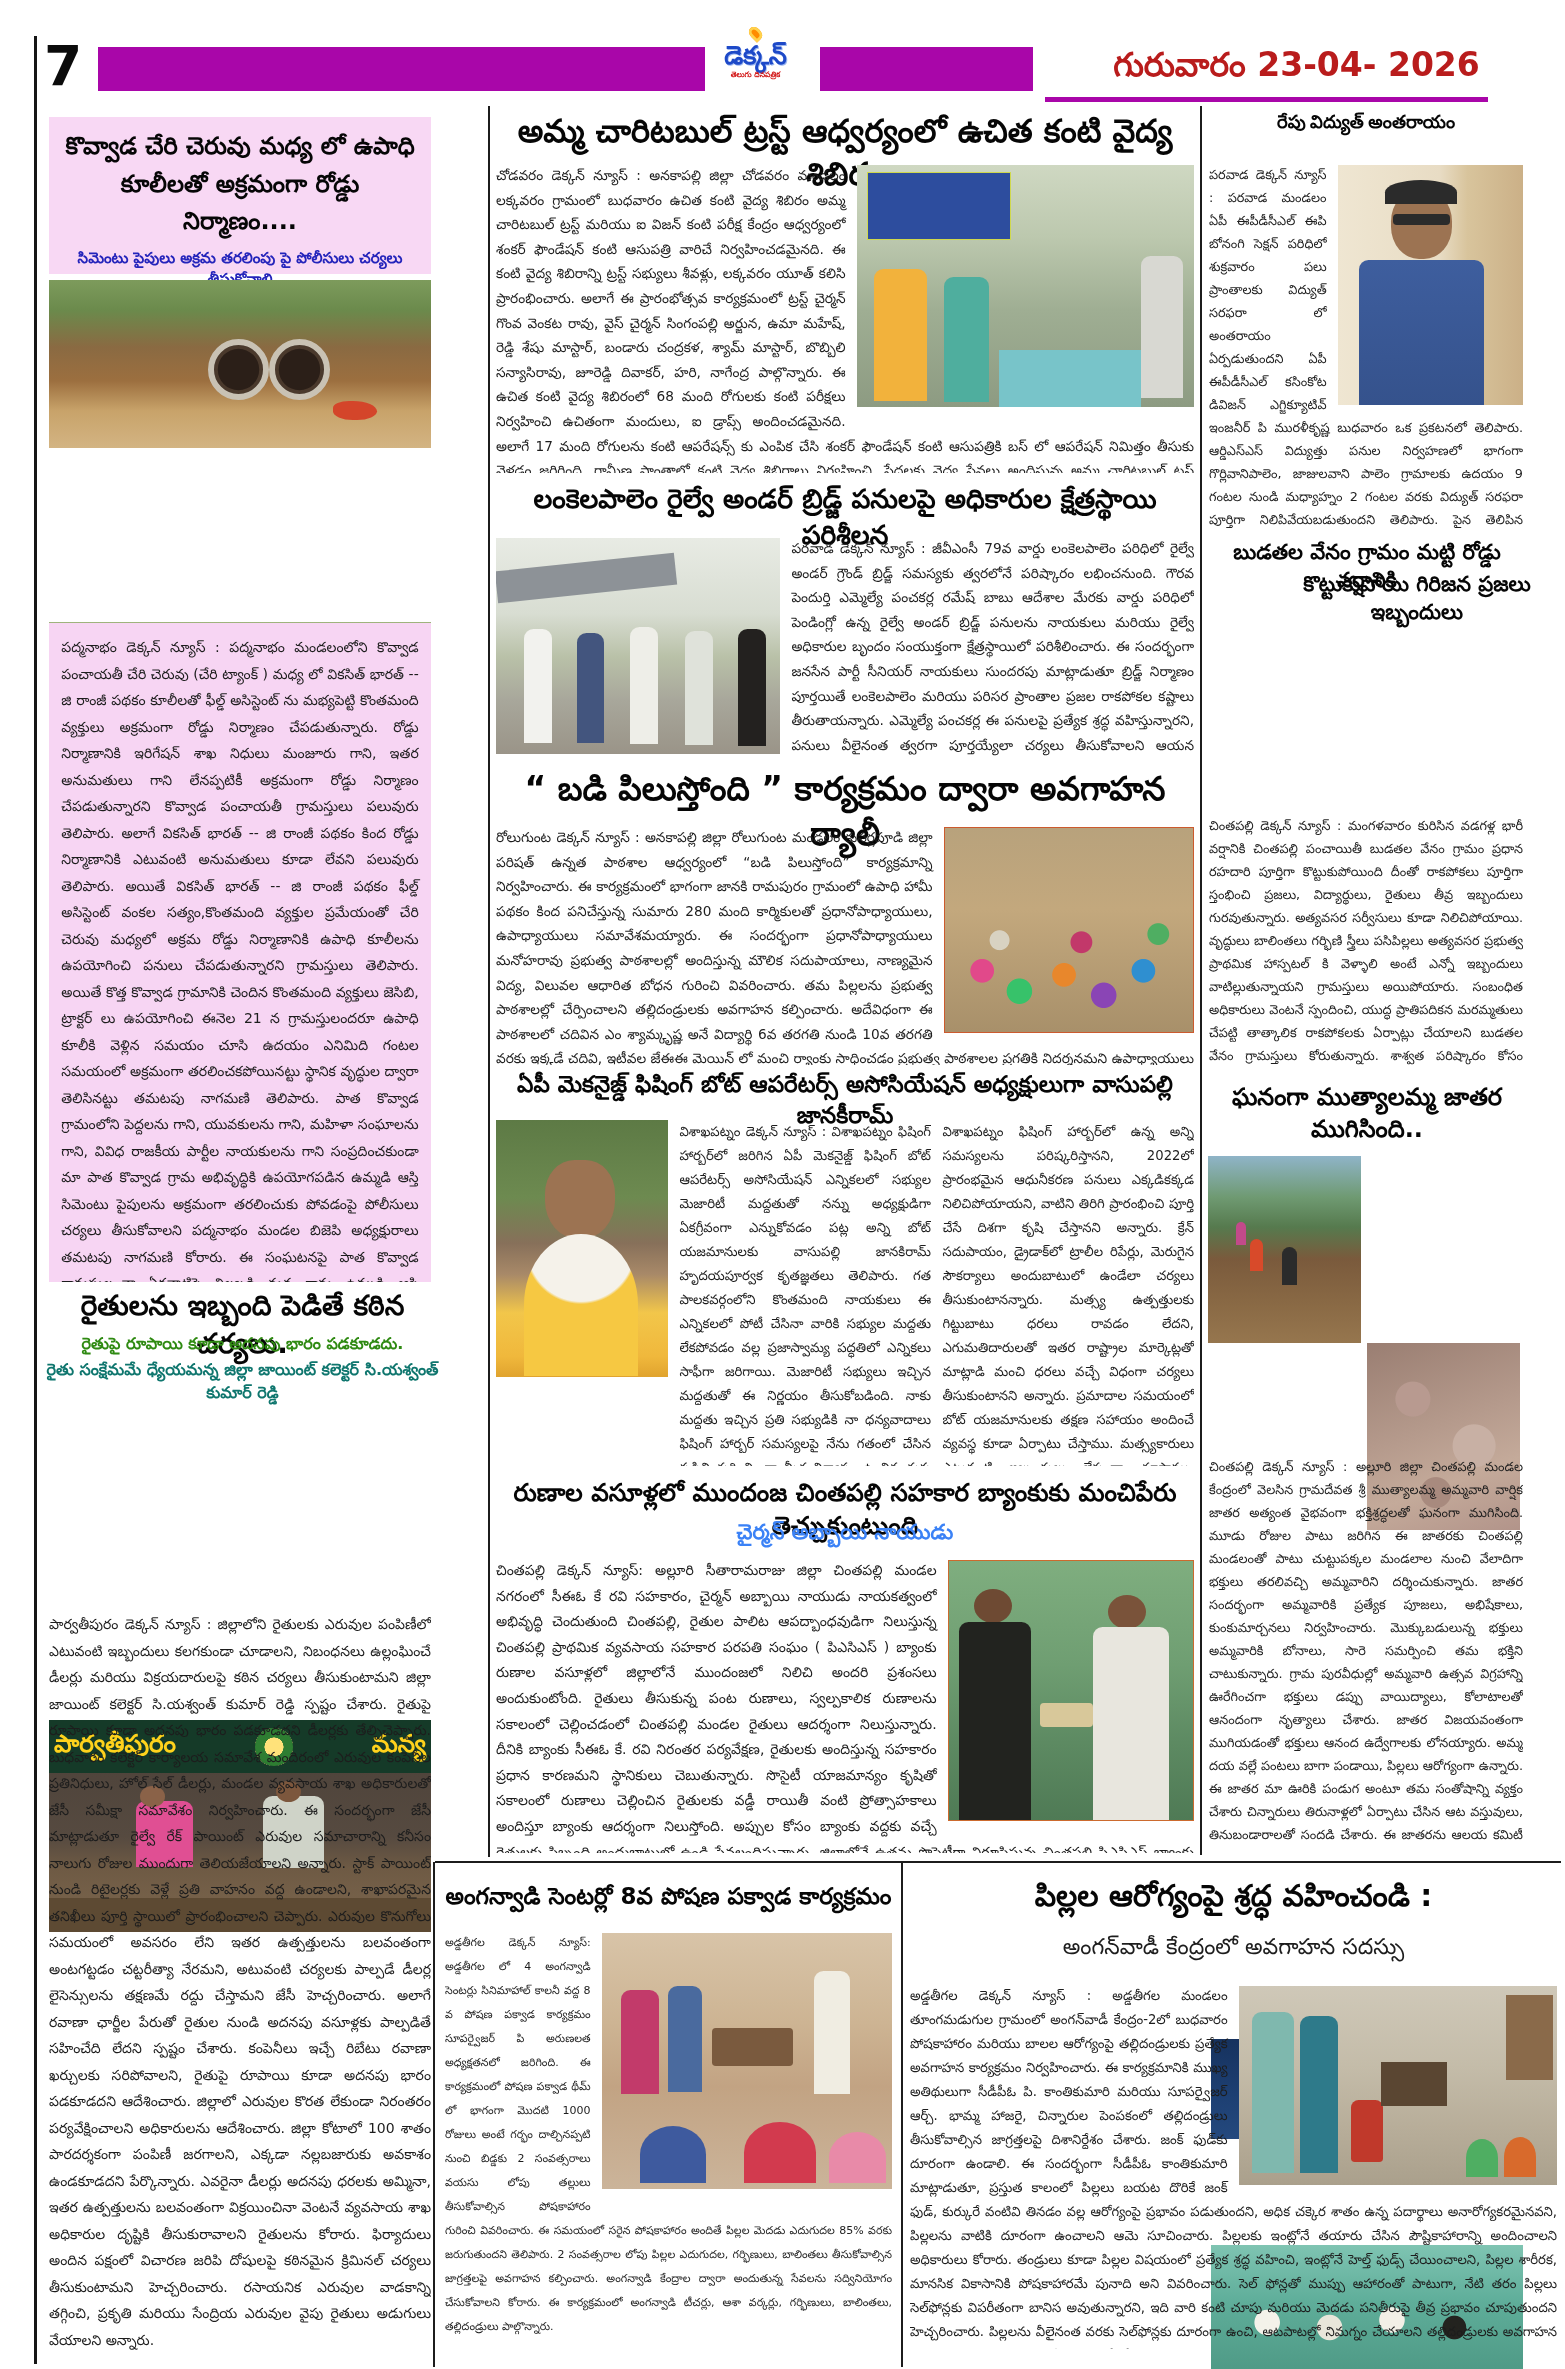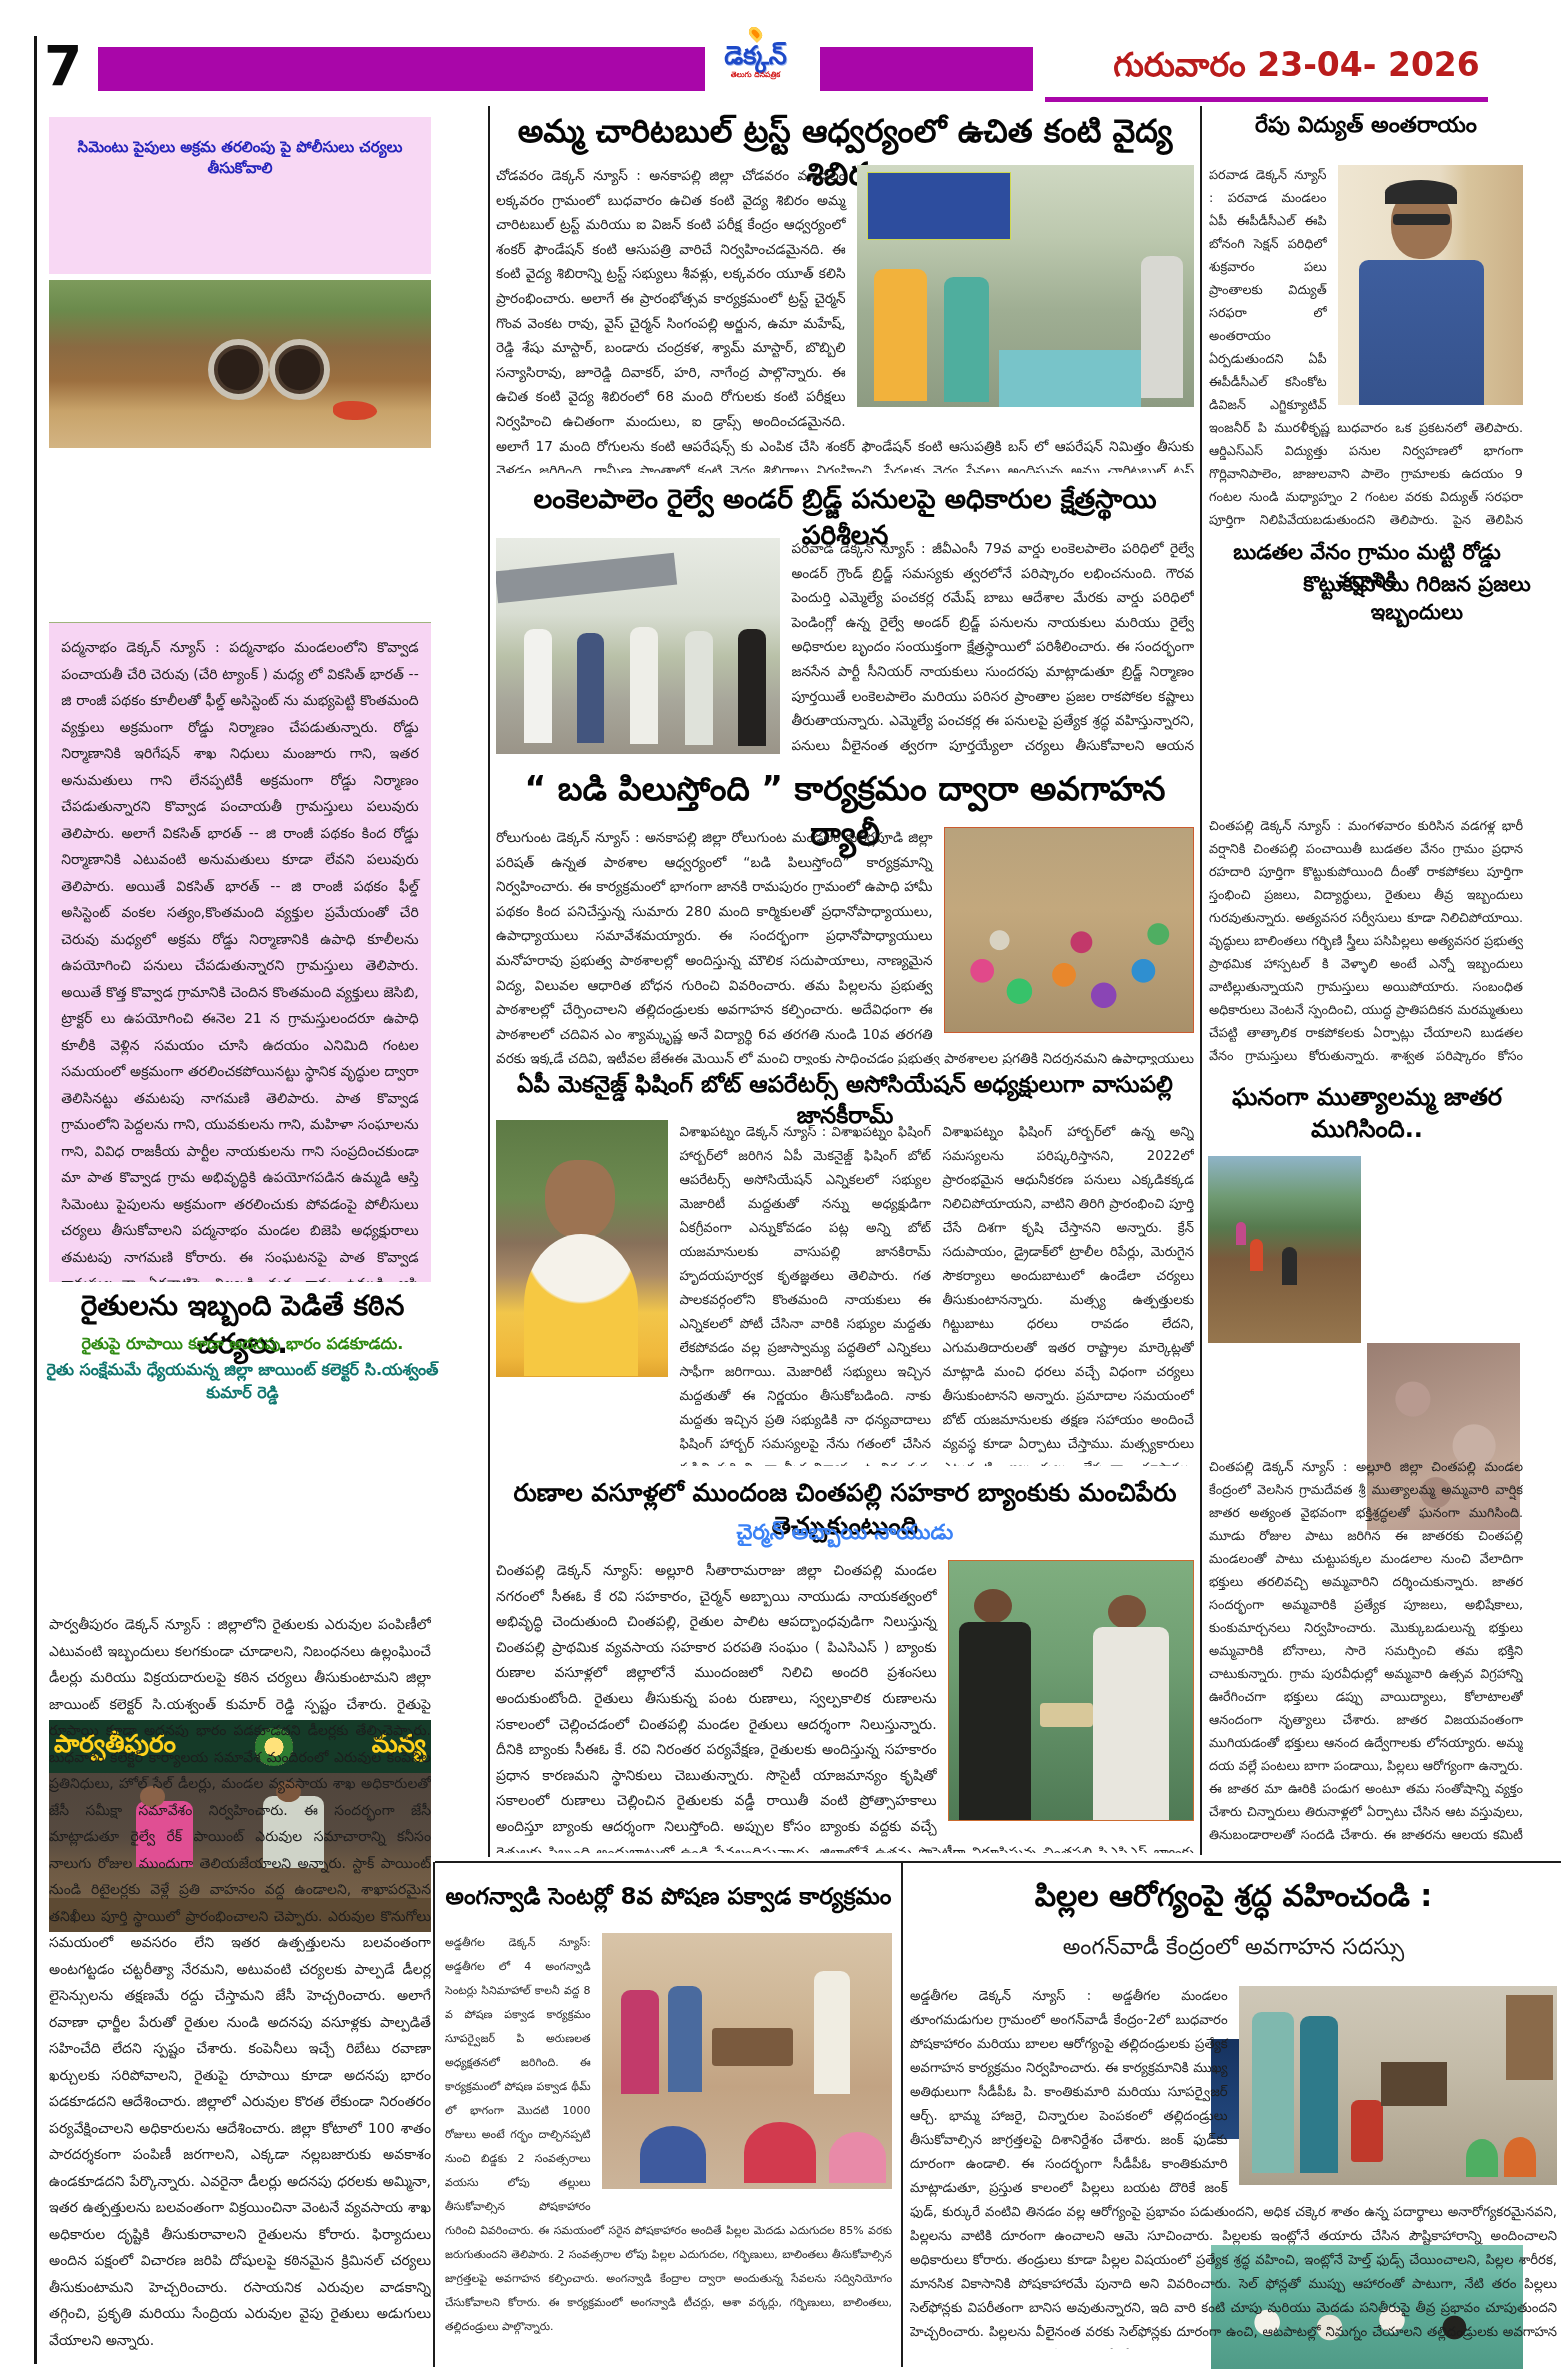--- a/index.html
+++ b/index.html
@@ -39,20 +39,21 @@
 <div class="abs" style="left:1060px;top:45px;width:473px;text-align:center;font-size:33px;font-weight:bold;color:#b91c1c;">గురువారం  23-04- 2026</div>
 <div class="abs" style="left:1045px;top:97px;width:443px;height:4.7px;background:#a906a9;"></div>
 
 <div class="rule-v" style="left:488px;top:106px;height:1751px;"></div>
 <div class="rule-v" style="left:1200px;top:106px;height:1749px;"></div>
 <div class="rule-h" style="left:435px;top:1861px;width:1126px;"></div>
 <div class="rule-v" style="left:433px;top:1862px;height:505px;"></div>
 <div class="rule-v" style="left:901px;top:1862px;height:505px;"></div>
 
 <div class="abs" style="left:49px;top:117px;width:382px;height:157px;background:#f8d8f4;box-sizing:border-box;padding:11.4px 11.4px 0;">
+  <div class="headline" style="font-size:24px;line-height:1.55;">కొవ్వాడ చేరి చెరువు మధ్య లో ఉపాధి కూలీలతో అక్రమంగా రోడ్డు నిర్మాణం....</div>
   <div style="margin-top:9.5px;text-align:center;font-size:15px;font-weight:bold;color:#2424bb;">సిమెంటు పైపులు అక్రమ తరలింపు పై పోలీసులు చర్యలు తీసుకోవాలి</div>
 </div>
 
 <div class="photo abs" style="left:49px;top:280px;width:382px;height:168px;background:linear-gradient(180deg,#7d9b5c 0%,#6b8a4c 18%,#8a6a42 40%,#9c6f3f 60%,#c8a36a 78%,#d3b483 100%);">
   <div class="pipe" style="left:159px;top:59px;width:49px;height:49px;"></div>
   <div class="pipe" style="left:220px;top:59px;width:49px;height:49px;"></div>
   <div style="position:absolute;left:284px;top:121px;width:44px;height:19px;background:#d4452a;border-radius:40% 60% 50% 50%;"></div>
 </div>
 
 <div class="photo abs" style="left:49px;top:454px;width:382px;height:163px;background:linear-gradient(180deg,#9fb47d 0%,#7c9a5b 30%,#86693f 55%,#a07c47 75%,#b59459 100%);">
@@ -139,21 +140,21 @@
   <div class="photo fr" style="width:244px;height:259px;border:1.9px solid #cc6a2e;background:linear-gradient(180deg,#7fae7f 0%,#6f9e72 40%,#5d8a62 70%,#4f7a55 100%);">
     <div style="position:absolute;left:24.6px;top:28px;width:38px;height:34px;border-radius:50%;background:#6e4a33;"></div>
     <div class="figure" style="left:9.5px;top:61px;width:72px;height:199px;background:#22231f;"></div>
     <div style="position:absolute;left:159px;top:34px;width:38px;height:34px;border-radius:50%;background:#7a533a;"></div>
     <div class="figure" style="left:144px;top:66px;width:76px;height:193px;background:#e8e6de;"></div>
     <div style="position:absolute;left:91px;top:142px;width:53px;height:24.6px;background:#d8c89a;border-radius:3.8px;"></div>
   </div>
   <span>చింతపల్లి డెక్కన్ న్యూస్: అల్లూరి సీతారామరాజు జిల్లా చింతపల్లి మండల నగరంలో సీఈఓ కే రవి సహకారం, చైర్మన్ అబ్బాయి నాయుడు నాయకత్వంలో అభివృద్ధి చెందుతుంది చింతపల్లి, రైతుల పాలిట ఆపద్బాంధవుడిగా నిలుస్తున్న చింతపల్లి ప్రాథమిక వ్యవసాయ సహకార పరపతి సంఘం ( పిఎసిఎస్ ) బ్యాంకు రుణాల వసూళ్లలో జిల్లాలోనే ముందంజలో నిలిచి అందరి ప్రశంసలు అందుకుంటోంది. రైతులు తీసుకున్న పంట రుణాలు, స్వల్పకాలిక రుణాలను సకాలంలో చెల్లించడంలో చింతపల్లి మండల రైతులు ఆదర్శంగా నిలుస్తున్నారు. దీనికి బ్యాంకు సీఈఓ కే. రవి నిరంతర పర్యవేక్షణ, రైతులకు అందిస్తున్న సహకారం ప్రధాన కారణమని స్థానికులు చెబుతున్నారు. సొసైటీ యాజమాన్యం కృషితో సకాలంలో రుణాలు చెల్లించిన రైతులకు వడ్డీ రాయితీ వంటి ప్రోత్సాహకాలు అందిస్తూ బ్యాంకు ఆదర్శంగా నిలుస్తోంది. అప్పుల కోసం బ్యాంకు వద్దకు వచ్చే రైతులకు సిబ్బంది అందుబాటులో ఉండి సేవలందిస్తున్నారు. జిల్లాలోనే ఉత్తమ సొసైటీగా నిరూపిస్తున్న చింతపల్లి పిఎసిఎస్ బ్యాంకు ఇతర సంఘాలకు నిలిచేలా రైతులు సహకారం అందించాలని స్థానికులు పేర్కొన్నారు.</span>
 </div>
 
-<div class="headline abs" style="left:1209px;top:110px;width:314px;font-size:22px;">రేపు విద్యుత్ అంతరాయం</div>
+<div class="headline abs" style="left:1209px;top:110px;width:314px;font-size:18px;font-family:Liberation Serif, serif;">రేపు విద్యుత్ అంతరాయం</div>
 <div class="abs body-text" style="left:1209px;top:163px;width:314px;height:369px;font-size:12.8px;line-height:23px;">
   <div class="photo fr" style="width:185px;height:240px;background:linear-gradient(90deg,#efe6d2 0%,#e8dcc4 55%,#d8c49c 70%,#cbb087 100%);">
     <div style="position:absolute;left:53px;top:24.6px;width:61px;height:70px;border-radius:46%;background:#9c7352;"></div>
     <div style="position:absolute;left:55px;top:49px;width:57px;height:11.4px;background:#2b2b2b;border-radius:3.8px;"></div>
     <div style="position:absolute;left:47px;top:15px;width:72px;height:24.6px;border-radius:50% 50% 0 0;background:#2b2b2b;"></div>
     <div class="figure" style="left:21px;top:95px;width:125px;height:146px;background:linear-gradient(180deg,#3e5e9e,#35528c);"></div>
   </div>
   <span>పరవాడ డెక్కన్ న్యూస్ : పరవాడ మండలం ఏపీ ఈపీడీసీఎల్ ఈపి బోనంగి సెక్షన్ పరిధిలో శుక్రవారం పలు ప్రాంతాలకు విద్యుత్ సరఫరా లో అంతరాయం ఏర్పడుతుందని ఏపీ ఈపీడీసీఎల్ కసింకోట డివిజన్ ఎగ్జిక్యూటివ్ ఇంజనీర్ పి మురళీకృష్ణ బుధవారం ఒక ప్రకటనలో తెలిపారు. ఆర్డిఎస్ఎస్ విద్యుత్తు పనుల నిర్వహణలో భాగంగా గొర్లివానిపాలెం, జాజులవాని పాలెం గ్రామాలకు ఉదయం 9 గంటల నుండి మధ్యాహ్నం 2 గంటల వరకు విద్యుత్ సరఫరా పూర్తిగా నిలిపివేయబడుతుందని తెలిపారు. పైన తెలిపిన ప్రాంతాల విద్యుత్ వినియోగదారులు ఈ విషయాన్ని గమనించి సహకరించాలని ఈఈ మురళీకృష్ణ కోరారు.</span>
 </div>
 

